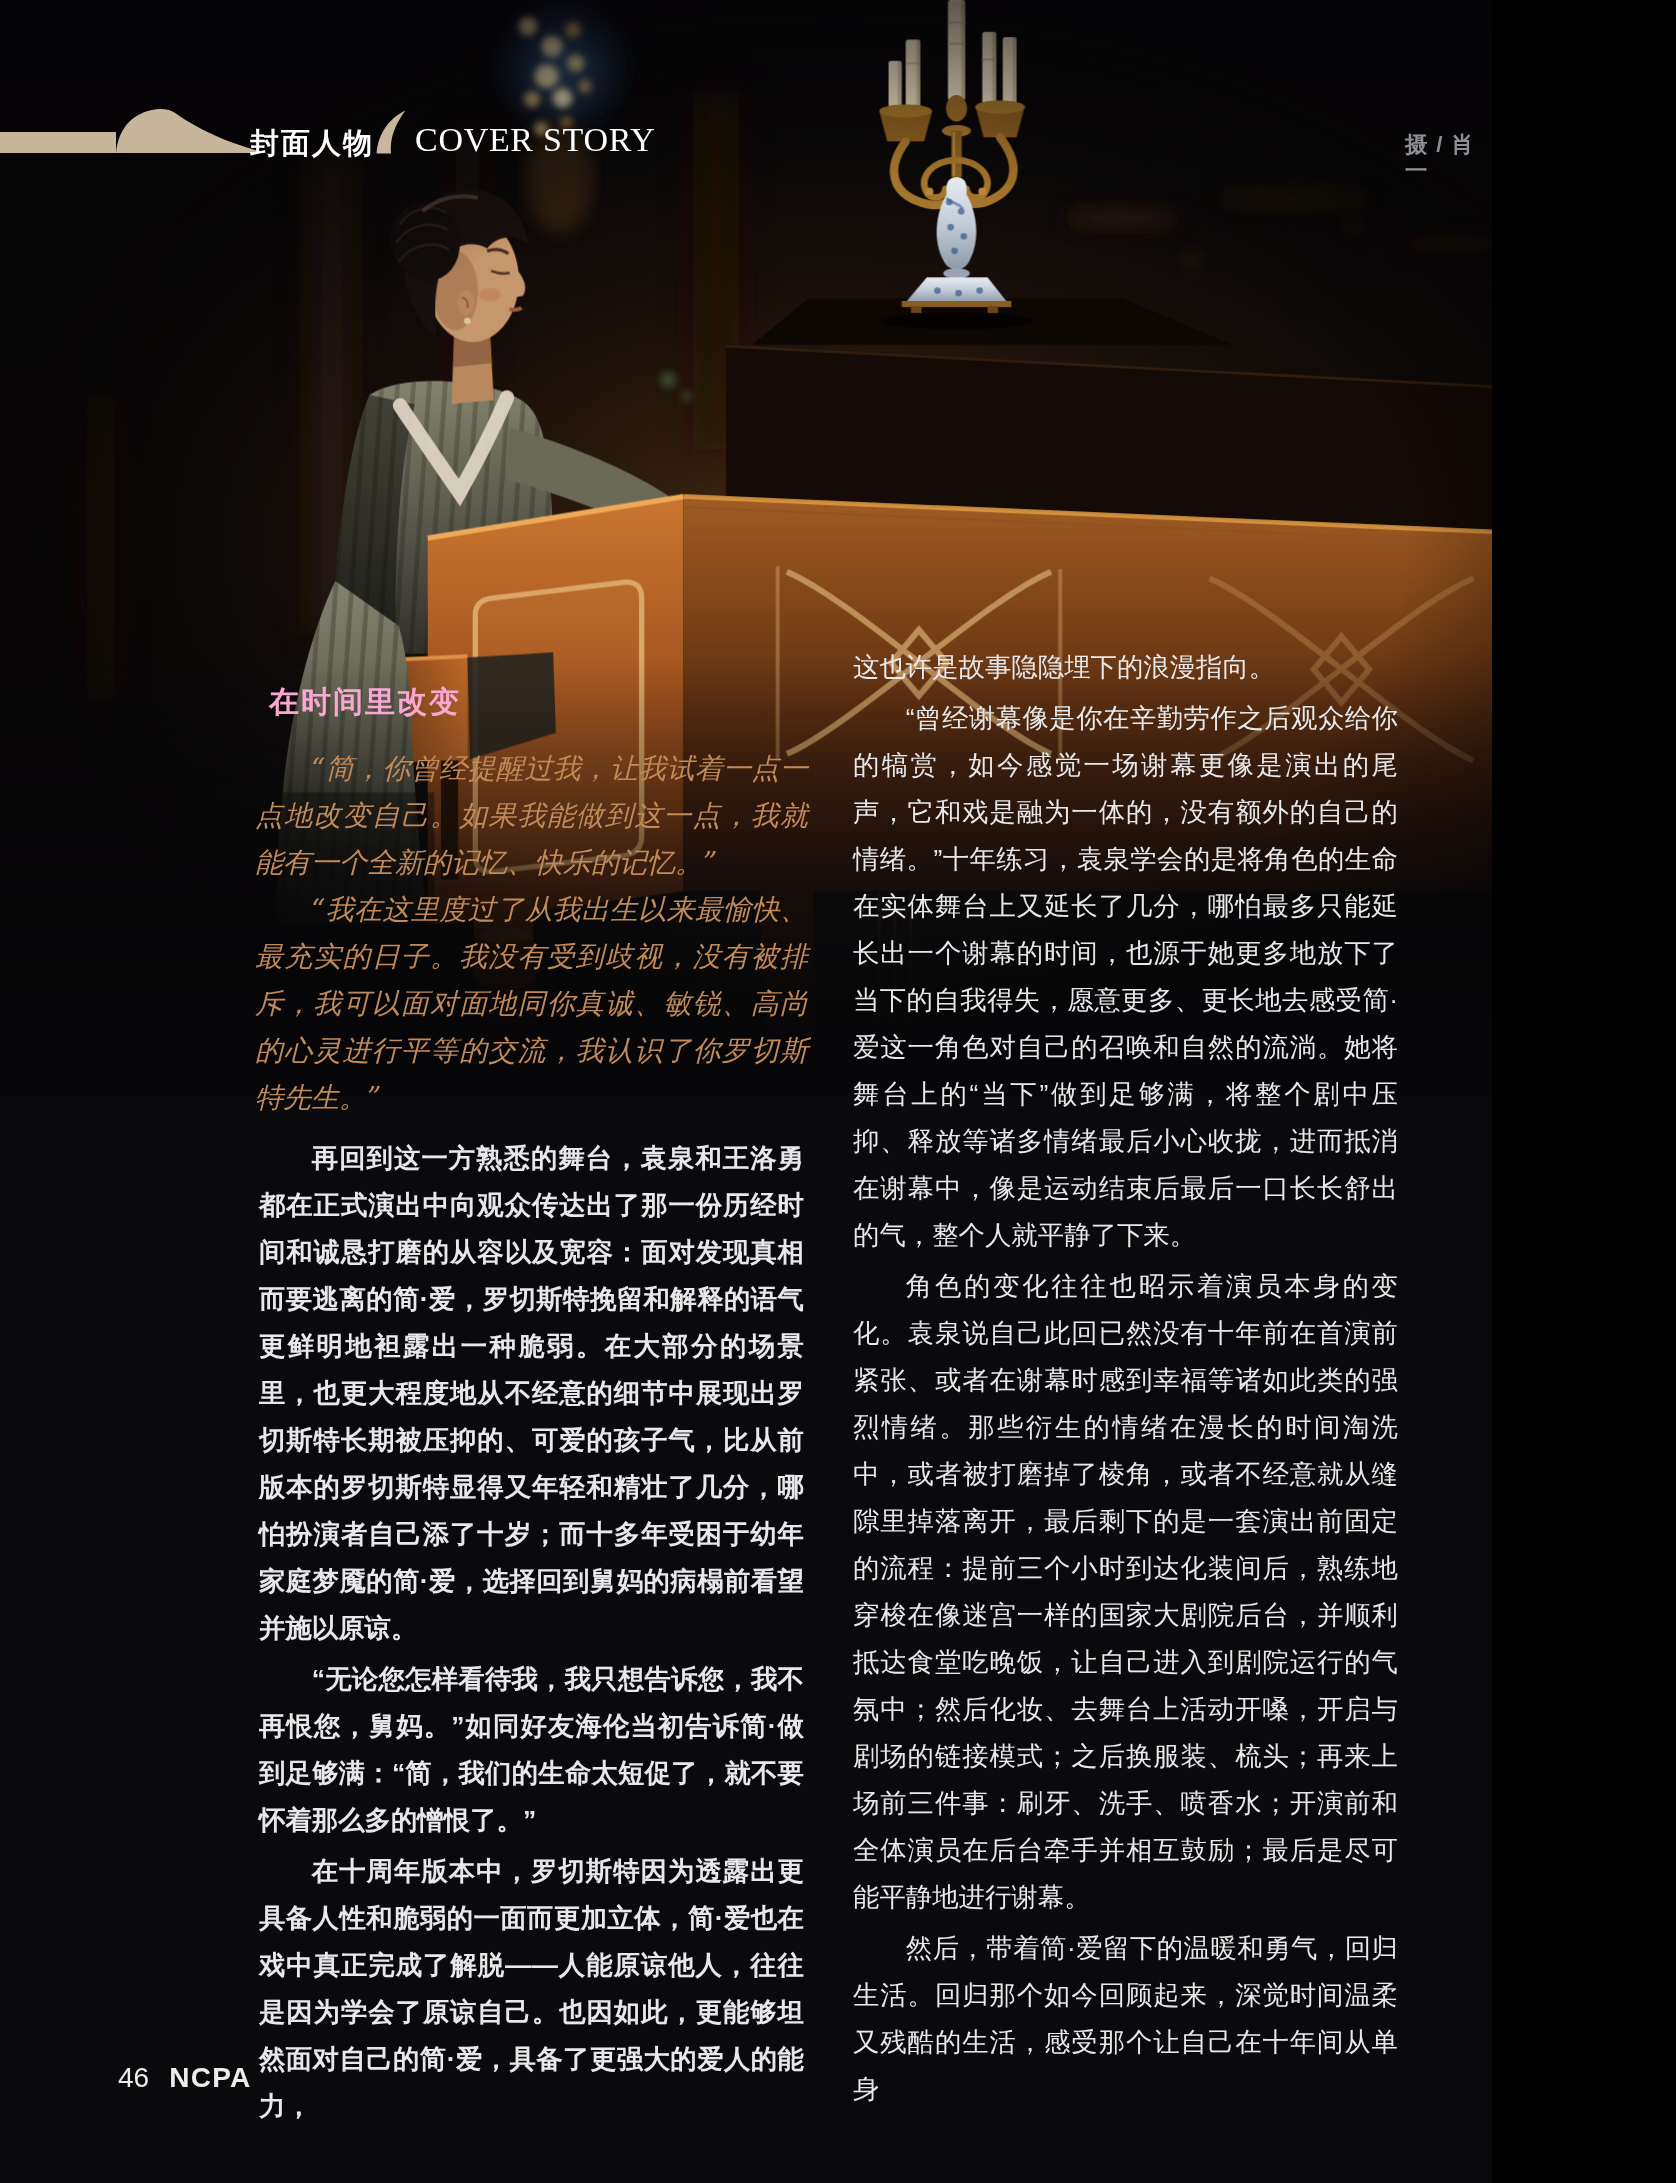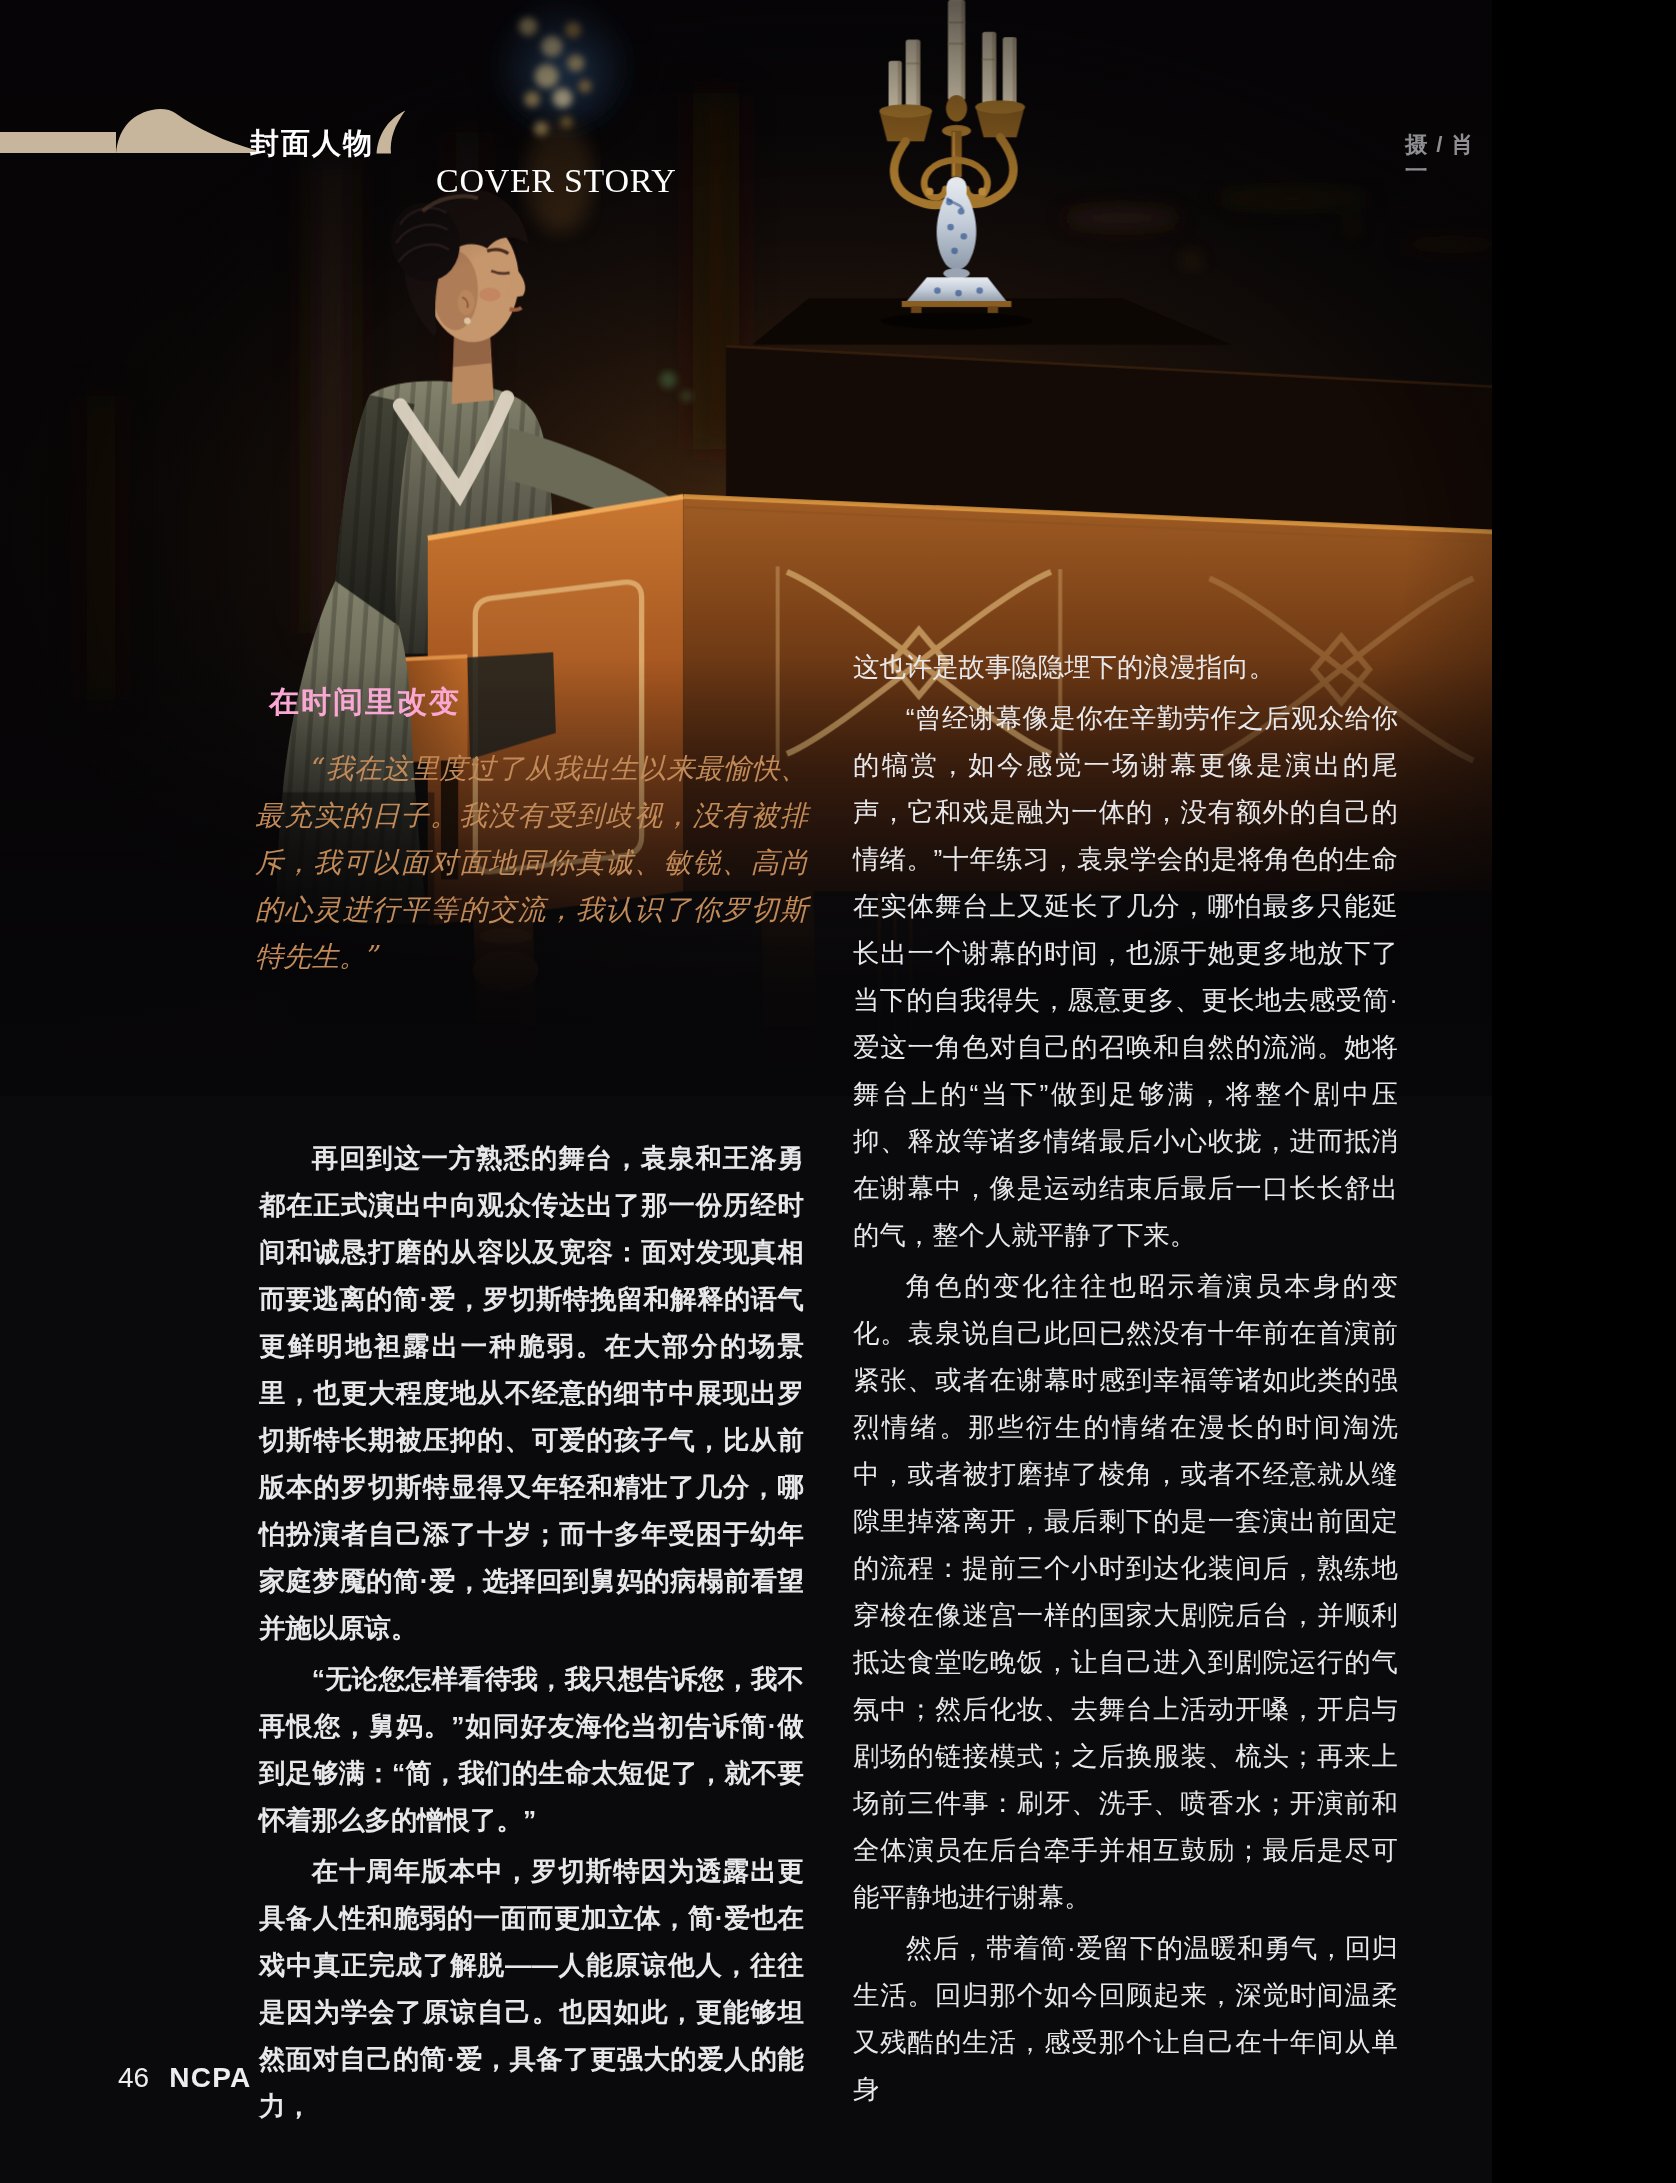--- a/index.html
+++ b/index.html
@@ -11,22 +11,22 @@
   
   .photo { position:absolute; left:0; top:0; width:1676px; height:1096px; }
   .photo svg { display:block; }
 
   
   .bar      { position:absolute; left:0; top:132px; width:116px; height:21px; background:#c8b69c; }
   .sw1      { position:absolute; left:116px; top:108px; }
   .sw2      { position:absolute; left:370px; top:110px; }
   .zh-title { position:absolute; left:250px; top:127px; font-weight:700; font-size:29px; line-height:32px;
               color:#ffffff; letter-spacing:2px; }
-  .en-title { position:absolute; left:436px; top:123px; font-family:"Liberation Serif", serif;
-              font-size:34px; line-height:34px; color:#fdfdfd; letter-spacing:0.7px;margin-top:41px; }
+  .en-title { position:absolute; left:415px; top:123px; font-family:"Liberation Serif", serif;
+              font-size:34px; line-height:34px; color:#fdfdfd; letter-spacing:0.7px; }
   .credit   { position:absolute; left:1405px; top:132px; font-weight:700; font-size:22.4px; line-height:26.4px;
               color:#8f8f93; letter-spacing:1.3px; }
 
   
   .headline { position:absolute; left:269px; top:659px; font-weight:700; font-size:30px; line-height:36px;
               color:#f9a8d4; letter-spacing:2px; }
   .quote    { position:absolute; left:255px; top:745px; width:553px;
               font-family:"DejaVu Serif", serif; font-style:italic;
               font-size:28px; line-height:47px; color:#c18a58; text-align:justify; }
   .quote p  { margin:0; text-indent:2em; }
@@ -312,20 +312,21 @@
   <div class="zh-title">封面人物</div>
   <svg class="sw2" width="38" height="44" viewBox="0 0 58 66">
     <path d="M10,66 C12,38 26,14 54,0 C38,22 30,42 32,66 Z" fill="#c8b69c"></path>
   </svg>
   <div class="en-title">COVER STORY</div>
   <div class="credit">摄 / 肖一</div>
 
   <h2 class="headline">在时间里改变</h2>
 
   <div class="quote">
+    <p>“简，你曾经提醒过我，让我试着一点一点地改变自己。如果我能做到这一点，我就能有一个全新的记忆、快乐的记忆。”</p>
     <p>“我在这里度过了从我出生以来最愉快、最充实的日子。我没有受到歧视，没有被排斥，我可以面对面地同你真诚、敏锐、高尚的心灵进行平等的交流，我认识了你罗切斯特先生。”</p>
   </div>
 
   <section class="col body-left">
     <p>再回到这一方熟悉的舞台，袁泉和王洛勇都在正式演出中向观众传达出了那一份历经时间和诚恳打磨的从容以及宽容：面对发现真相而要逃离的简·爱，罗切斯特挽留和解释的语气更鲜明地袒露出一种脆弱。在大部分的场景里，也更大程度地从不经意的细节中展现出罗切斯特长期被压抑的、可爱的孩子气，比从前版本的罗切斯特显得又年轻和精壮了几分，哪怕扮演者自己添了十岁；而十多年受困于幼年家庭梦魇的简·爱，选择回到舅妈的病榻前看望并施以原谅。</p>
     <p>“无论您怎样看待我，我只想告诉您，我不再恨您，舅妈。”如同好友海伦当初告诉简·做到足够满：“简，我们的生命太短促了，就不要怀着那么多的憎恨了。”</p>
     <p>在十周年版本中，罗切斯特因为透露出更具备人性和脆弱的一面而更加立体，简·爱也在戏中真正完成了解脱——人能原谅他人，往往是因为学会了原谅自己。也因如此，更能够坦然面对自己的简·爱，具备了更强大的爱人的能力，</p>
   </section>
 
   <section class="col body-right">

